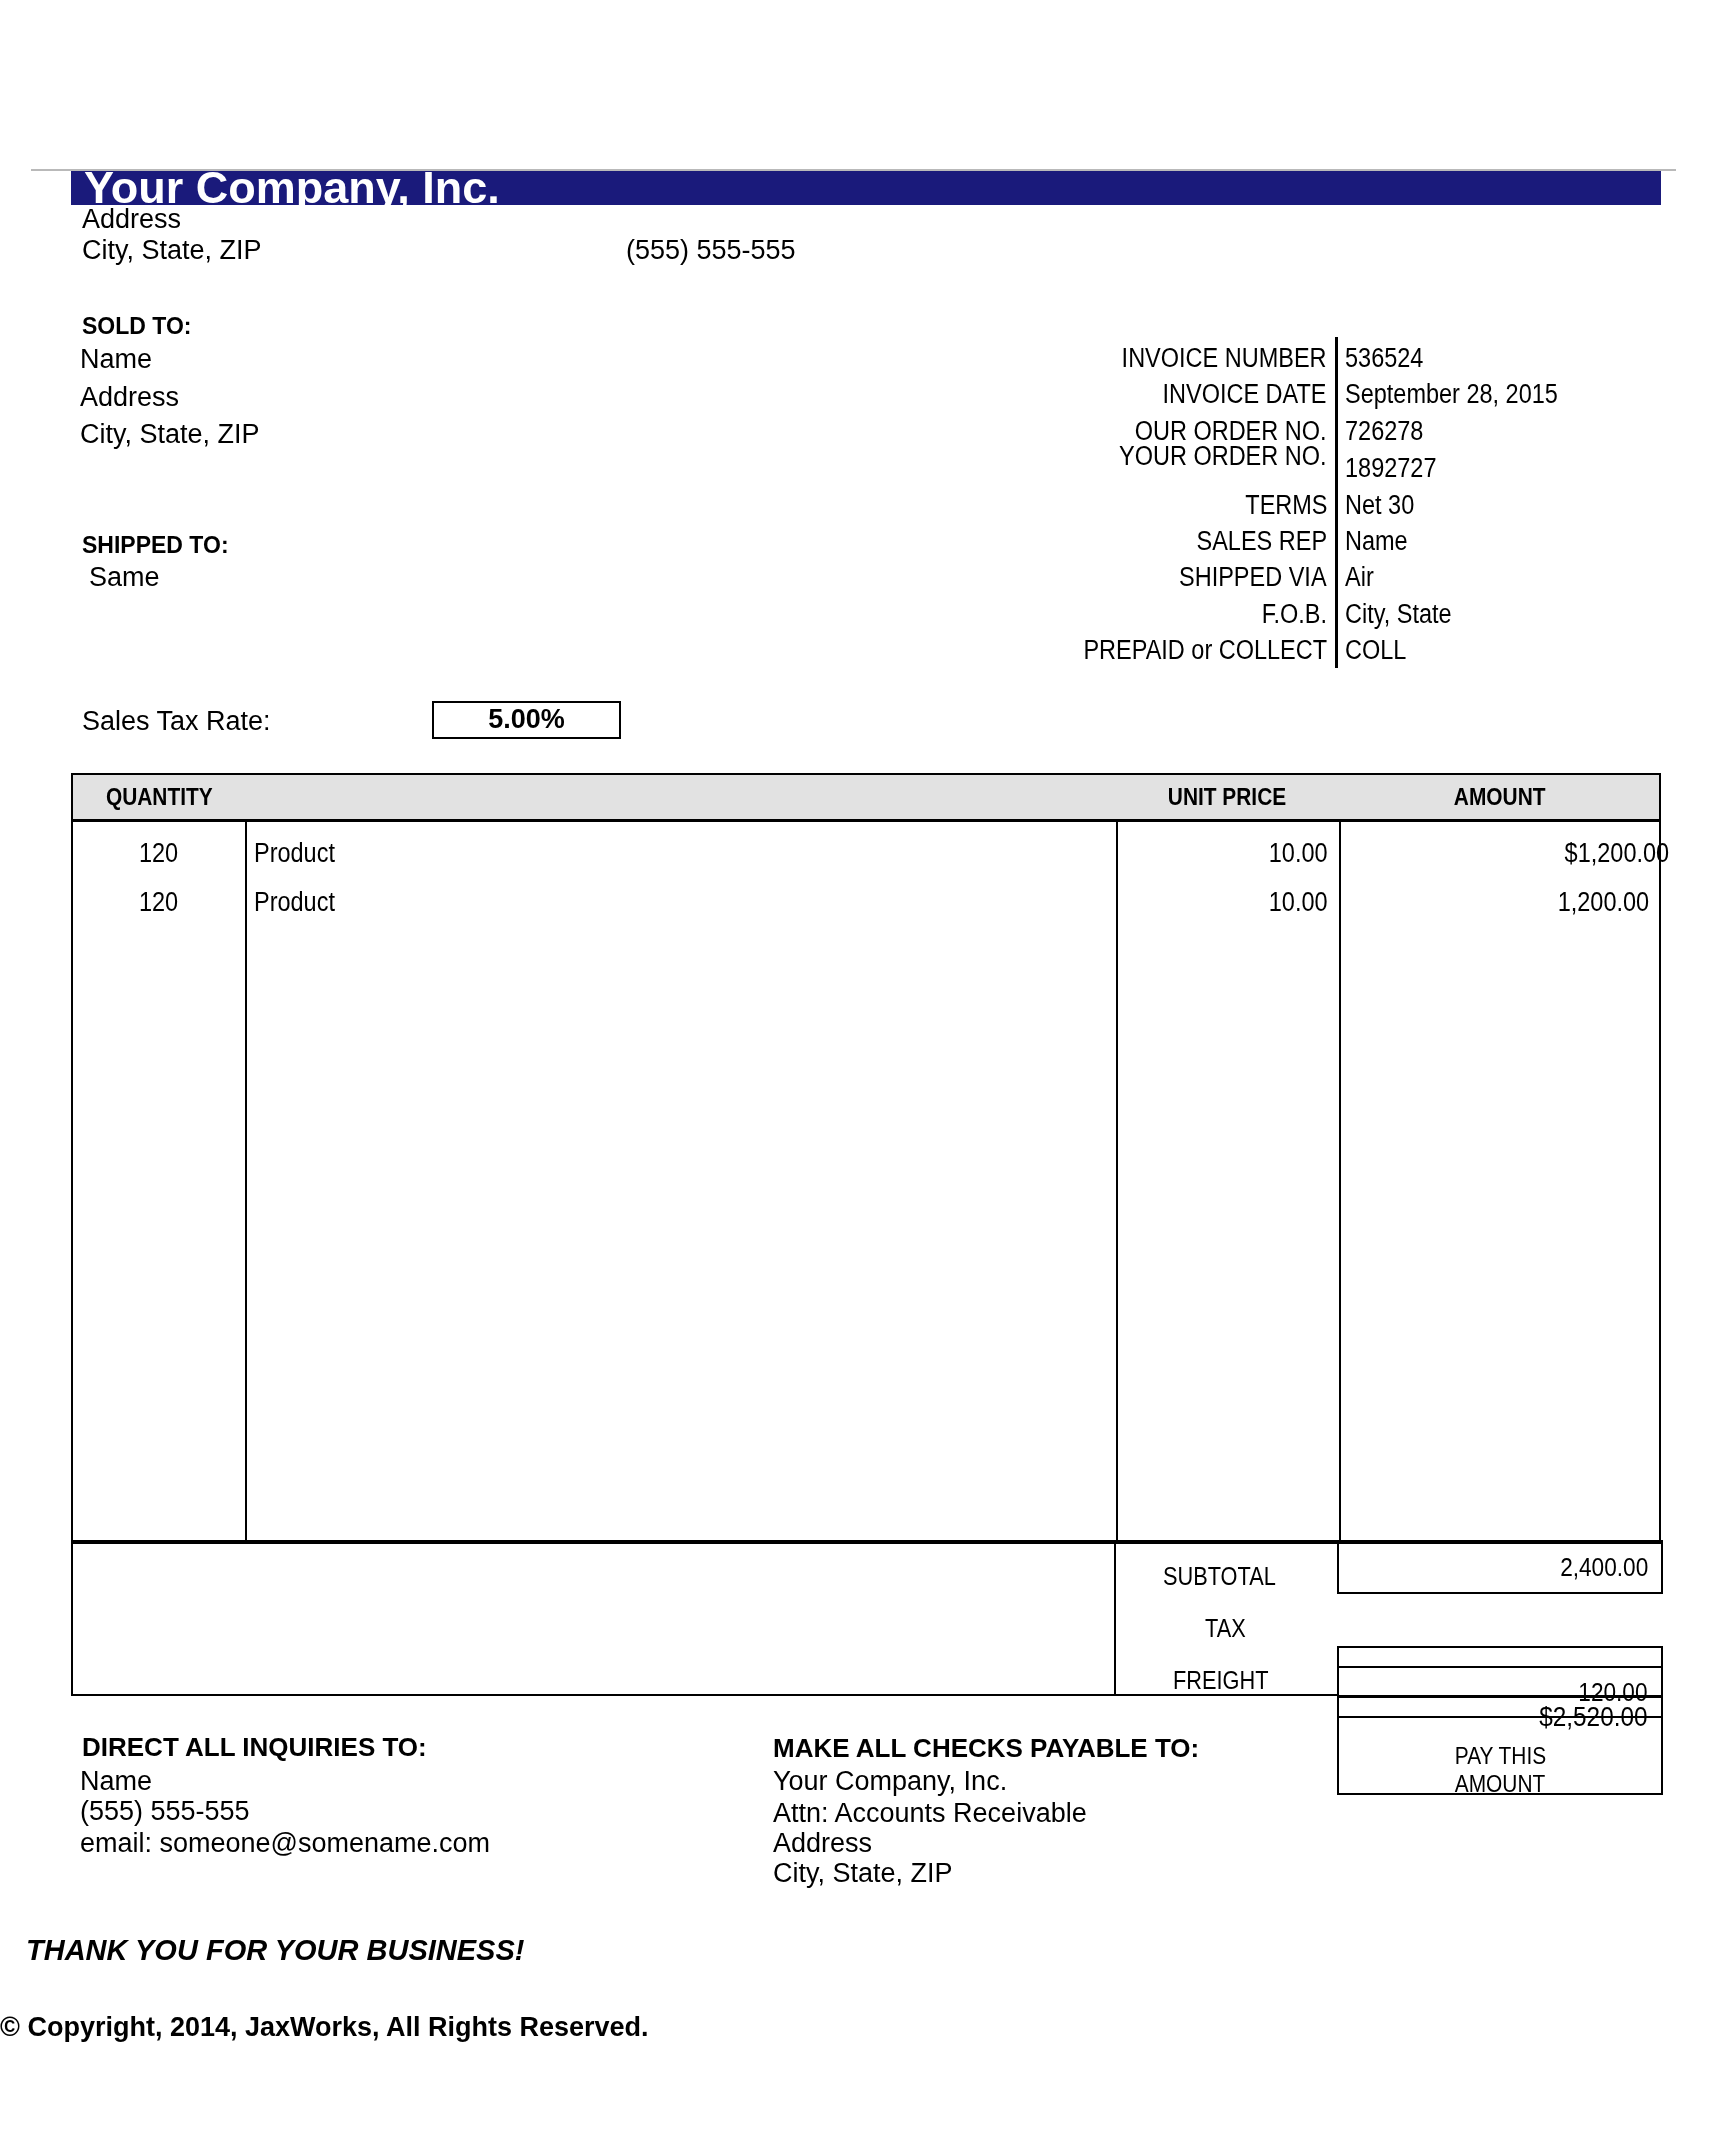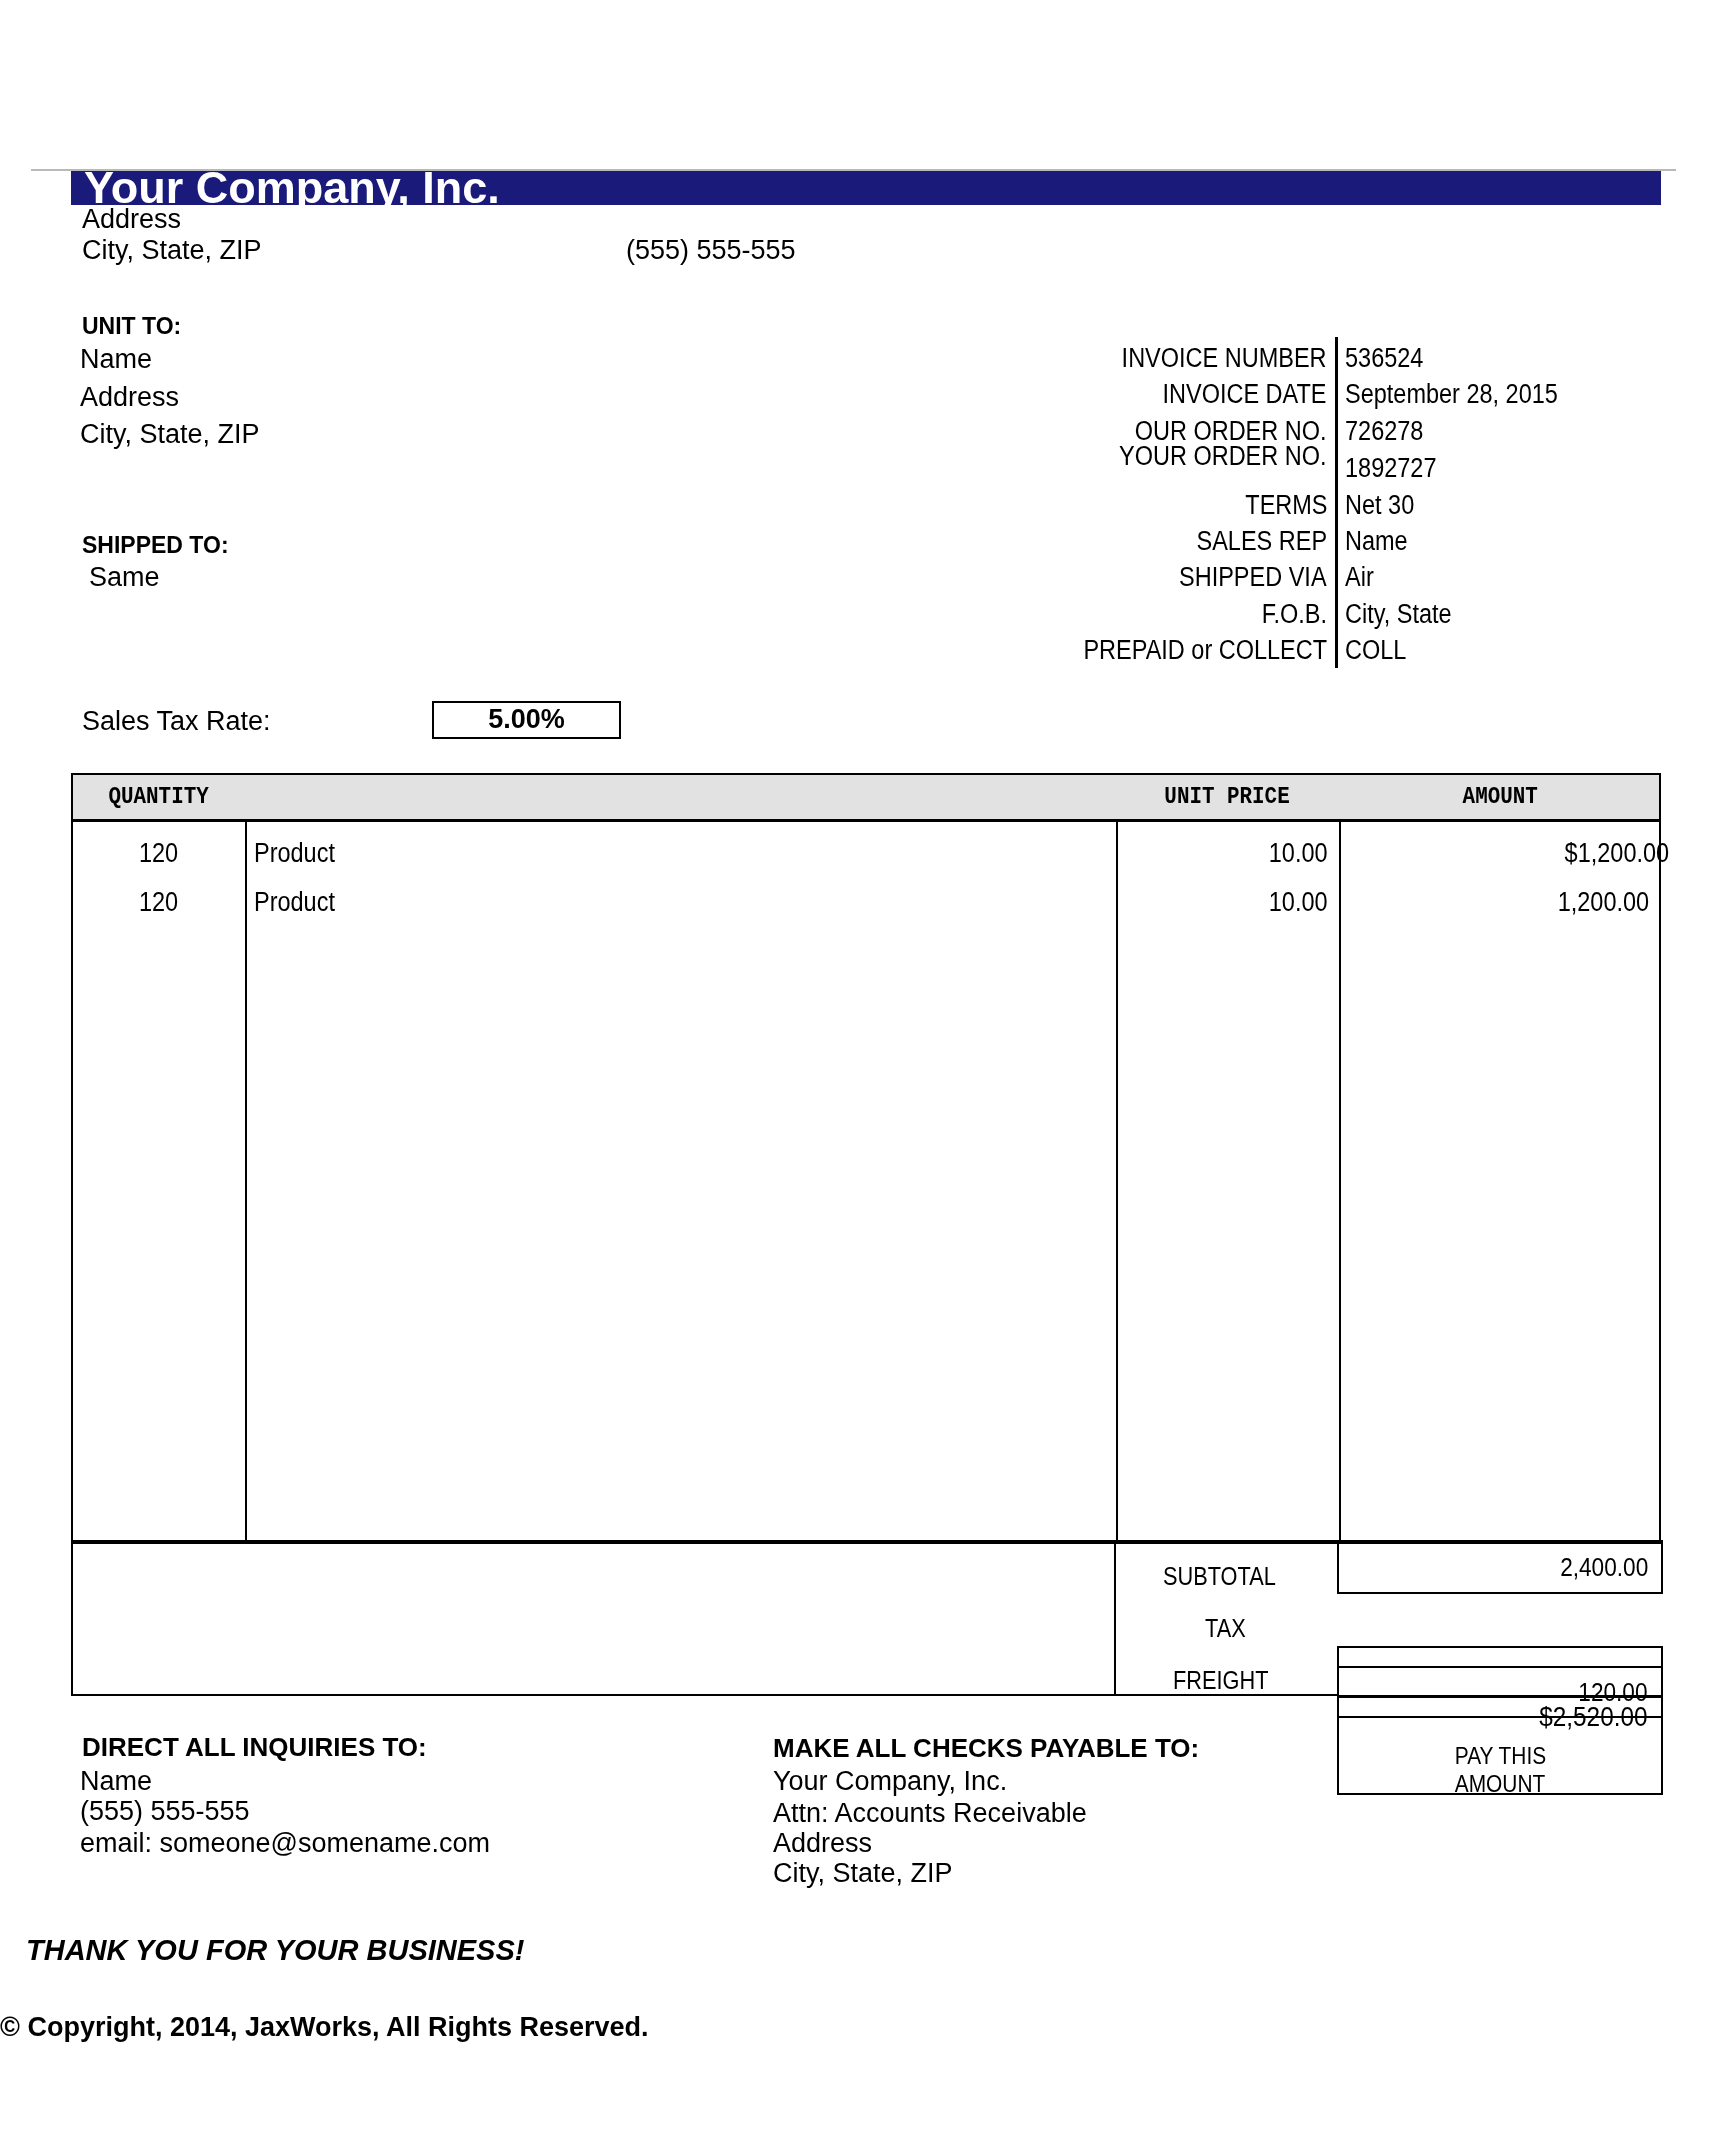--- a/index.html
+++ b/index.html
@@ -38,21 +38,21 @@
   .meta-label { left:602px; width:725px; text-align:right; font-size:27px; line-height:31px; }
   .meta-value { left:1345px; width:353px; text-align:left; font-size:27px; line-height:31px; }
   .meta-divider { left:1335px; top:337px; width:2.6px; height:331px; background:#000; }
 
   
   .tax-box { left:432px; top:701px; width:189px; height:38px; border:2.6px solid #000; box-sizing:border-box;
              text-align:center; font-weight:bold; font-size:27px; line-height:33px; }
 
   
   .thead { left:71px; top:773px; width:1590px; height:49px; background:#e2e2e2;
-           border:2.6px solid #000; border-bottom-width:3.4px; box-sizing:border-box;font-family:Liberation Mono, monospace; }
+           border:2.6px solid #000; border-bottom-width:3.4px; box-sizing:border-box; }
   .thead .hc { position:absolute; top:0; height:100%; line-height:43px; text-align:center;
                font-weight:bold; font-size:24px; }
   .tbody { left:71px; top:822px; width:1590px; height:719px;
            border-left:2.6px solid #000; border-right:2.6px solid #000; box-sizing:border-box; }
   .vline { position:absolute; top:0; width:1.7px; height:100%; background:#000; }
   .item-row { position:absolute; left:0; width:100%; height:31px; font-size:27px; line-height:31px; }
   .cell { position:absolute; top:0; }
   .thick-rule { left:71px; top:1540px; width:1590px; height:4.3px; background:#000; }
 
   
@@ -74,21 +74,21 @@
 
 <div class="abs top-rule"></div>
 <div class="abs banner">
   <div class="company nw">Your Company, Inc.</div>
 </div>
 
 <div class="abs t30 nw" style="left:82px; top:204px;">Address</div>
 <div class="abs t30 nw" style="left:82px; top:235px;">City, State, ZIP</div>
 <div class="abs t30 nw" style="left:626px; top:235px;">(555) 555-555</div>
 
-<div class="abs lbl nw" style="left:82px; top:313px;">UNIT TO:</div>
+<div class="abs lbl nw" style="left:82px; top:313px;">SOLD TO:</div>
 <div class="abs t30 nw" style="left:80px; top:344px;">Name</div>
 <div class="abs t30 nw" style="left:80px; top:382px;">Address</div>
 <div class="abs t30 nw" style="left:80px; top:419px;">City, State, ZIP</div>
 
 <div class="abs lbl nw" style="left:82px; top:532px;">SHIPPED TO:</div>
 <div class="abs t30 nw" style="left:89px; top:562px;">Same</div>
 
 <div class="abs meta-divider"></div>
 
 <div class="abs meta-label" style="top:343px;"><span class="cx cxr">INVOICE NUMBER</span></div>

